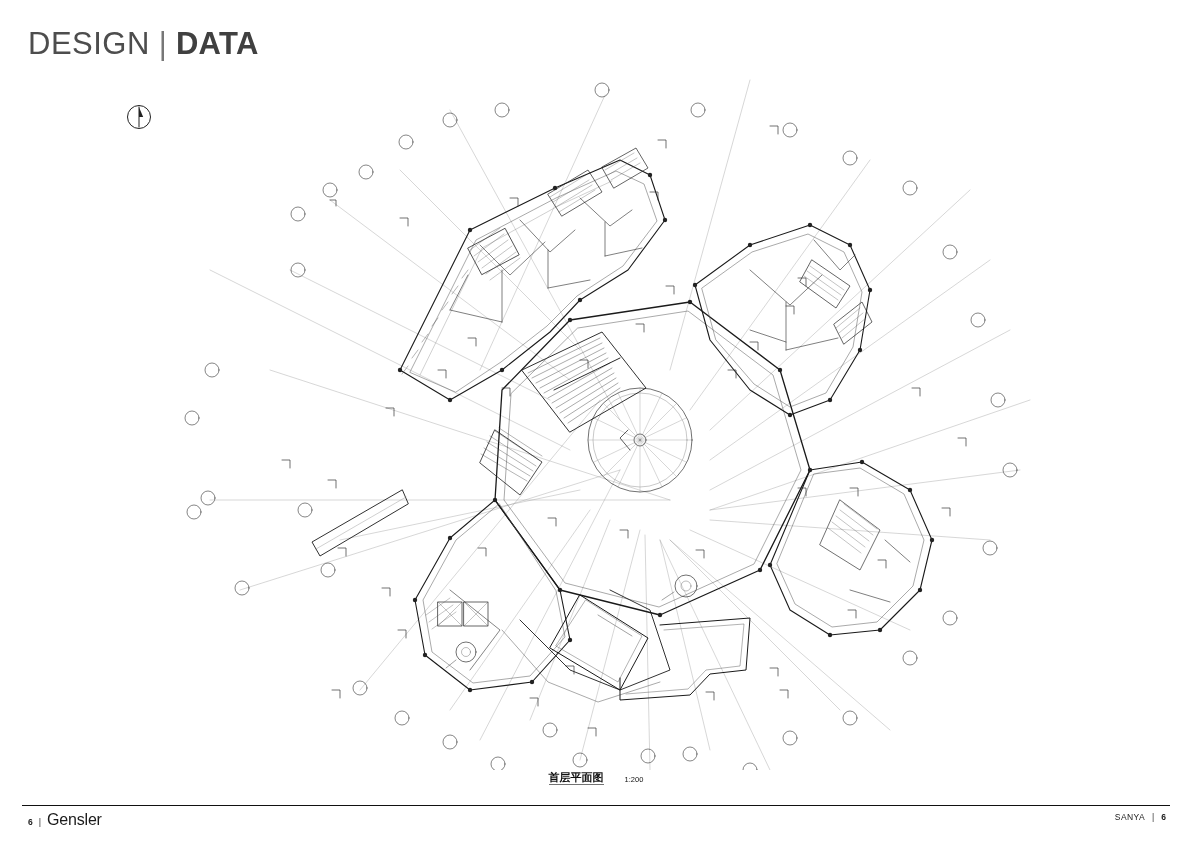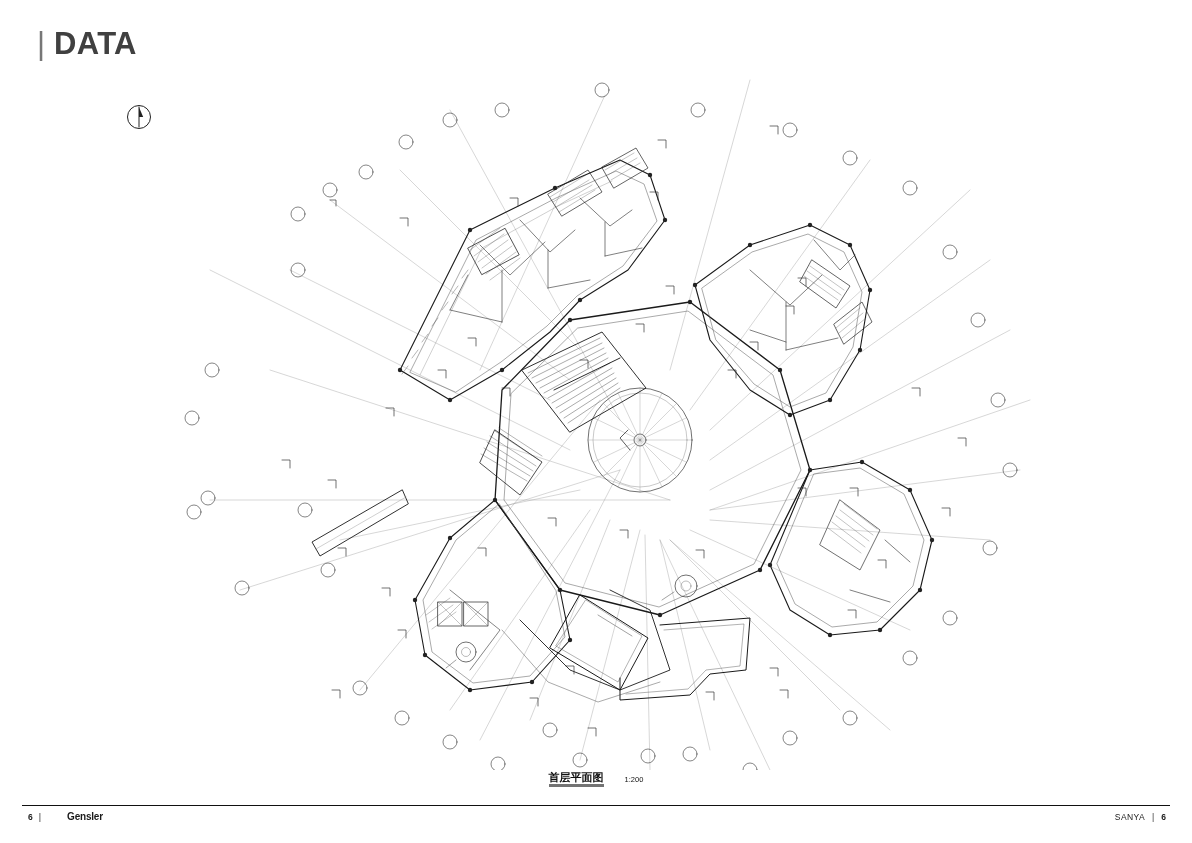--- a/index.html
+++ b/index.html
@@ -70,21 +70,21 @@
     position: absolute;
     left: 0;
     right: 0;
     top: 767px;
     text-align: center;
     white-space: nowrap;
   }
   .plan-caption .cap-title {
     font-size: 11px;
     font-weight: bold;
-    border-bottom: 3px solid #737373;
+    border-bottom: 1px solid #737373;
     padding-bottom: 1px;
     color: #111;
   }
   .plan-caption .cap-scale {
     font-size: 7.5px;
     margin-left: 21px;
     color: #111;
     position: relative;
     top: 1px;
   }
@@ -109,24 +109,23 @@
   }
   .footer-left .pg {
     font-weight: bold;
     font-size: 8.5px;
   }
   .footer-left .bar {
     color: #333;
     font-size: 9px;
   }
   .footer-left .brand {
-    font-weight: bold;
-    font-size: 10px;
+    font-weight: normal;
+    font-size: 16px;
     letter-spacing: -0.2px;
-    margin-left: 20px;
   }
   .footer-right {
     position: absolute;
     right: 26px;
     top: 812px;
     display: flex;
     align-items: flex-start;
     gap: 7px;
     font-size: 8.5px;
   }
@@ -137,20 +136,21 @@
     color: #333;
   }
   .footer-right .pg {
     font-weight: bold;
   }
 </style>
 </head>
 <body>
 
 <div class="page-header">
+  <span class="title-light">DESIGN</span>
   <span class="title-sep">|</span>
   <span class="title-bold">DATA</span>
 </div>
 
 <div class="north-arrow">
   <svg width="26" height="26" viewBox="0 0 26 26">
     <circle cx="13" cy="13" r="11.5" fill="none" stroke="#222" stroke-width="1"></circle>
     <path d="M13 2.5 L13 23.5" stroke="#222" stroke-width="1"></path>
     <path d="M13 3.2 L17.2 13 L13 13 Z" fill="#222"></path>
   </svg>

